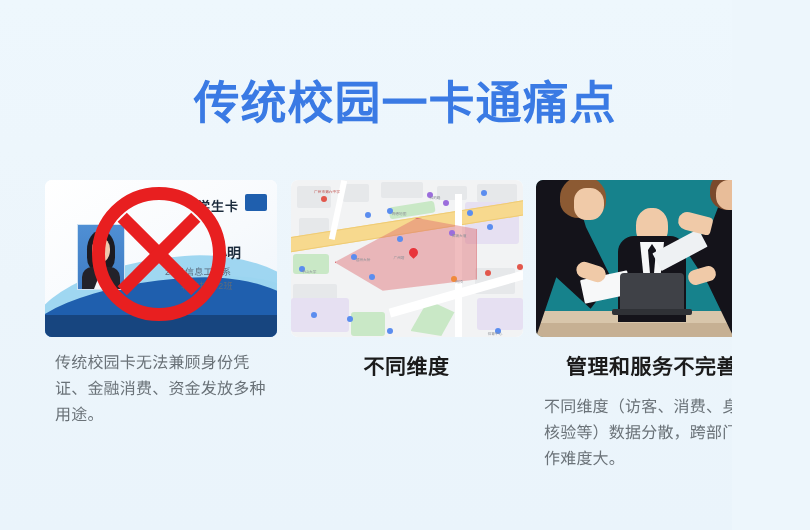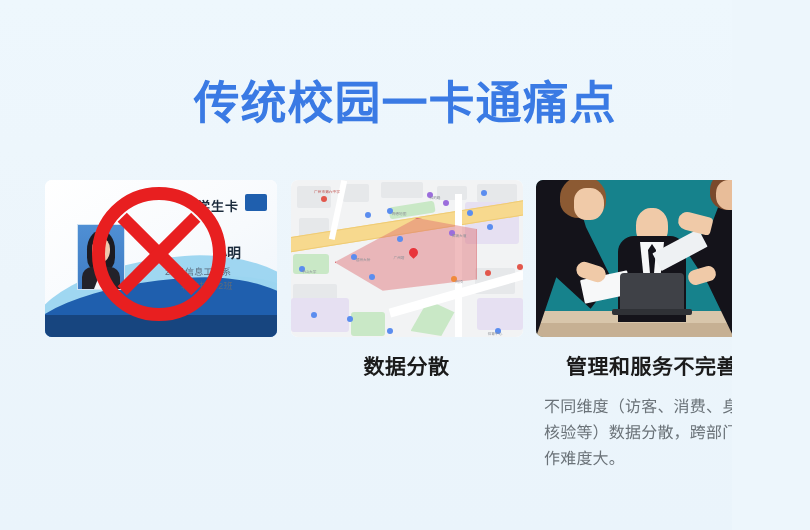--- a/index.html
+++ b/index.html
@@ -446,20 +446,21 @@
           </div>
 
           <div class="title-zh">学生卡</div>
           <div class="chip"></div>
           <div class="name-zh">小明</div>
           <div class="meta1">23级信息工程系</div>
           <div class="meta2">软件技术2班</div>
         </div>
         <div class="ban"></div>
       </div>
+      <div class="card-body">传统校园卡无法兼顾身份凭证、金融消费、资金发放多种用途。</div>
     </div>
 
     <div class="card">
       <div class="card-figure">
         <div class="map">
           <div class="block" style="left:6px;  top:6px;   width:34px; height:22px;"></div>
           <div class="block" style="left:52px; top:4px;   width:26px; height:18px;"></div>
           <div class="block" style="left:90px; top:2px;   width:42px; height:16px;"></div>
           <div class="block" style="left:146px;top:6px;   width:30px; height:14px;"></div>
           <div class="block" style="left:186px;top:4px;   width:40px; height:18px;"></div>
@@ -509,21 +510,21 @@
           <div class="lbl" style="left:100px;top:30px;">高德地图</div>
           <div class="lbl" style="left:138px;top:14px;">科韵路</div>
           <div class="lbl" style="left:160px;top:52px;">黄埔大道</div>
           <div class="lbl" style="left:64px; top:76px;">琶洲大桥</div>
           <div class="lbl" style="left:102px;top:74px;">广州塔</div>
           <div class="lbl" style="left:10px; top:88px;">中山大学</div>
           <div class="lbl" style="left:164px;top:98px;">岗顶</div>
           <div class="lbl" style="left:196px;top:150px;">体育中心</div>
         </div>
       </div>
-      <div class="card-heading">数据分散</div>
+      <div class="card-heading">不同维度</div>
     </div>
 
     <div class="card">
       <div class="card-figure">
         <div class="office">
           <div class="floor"></div>
           <div class="desk"></div>
 
           <div class="center-hair"></div>
           <div class="center-face"></div>

